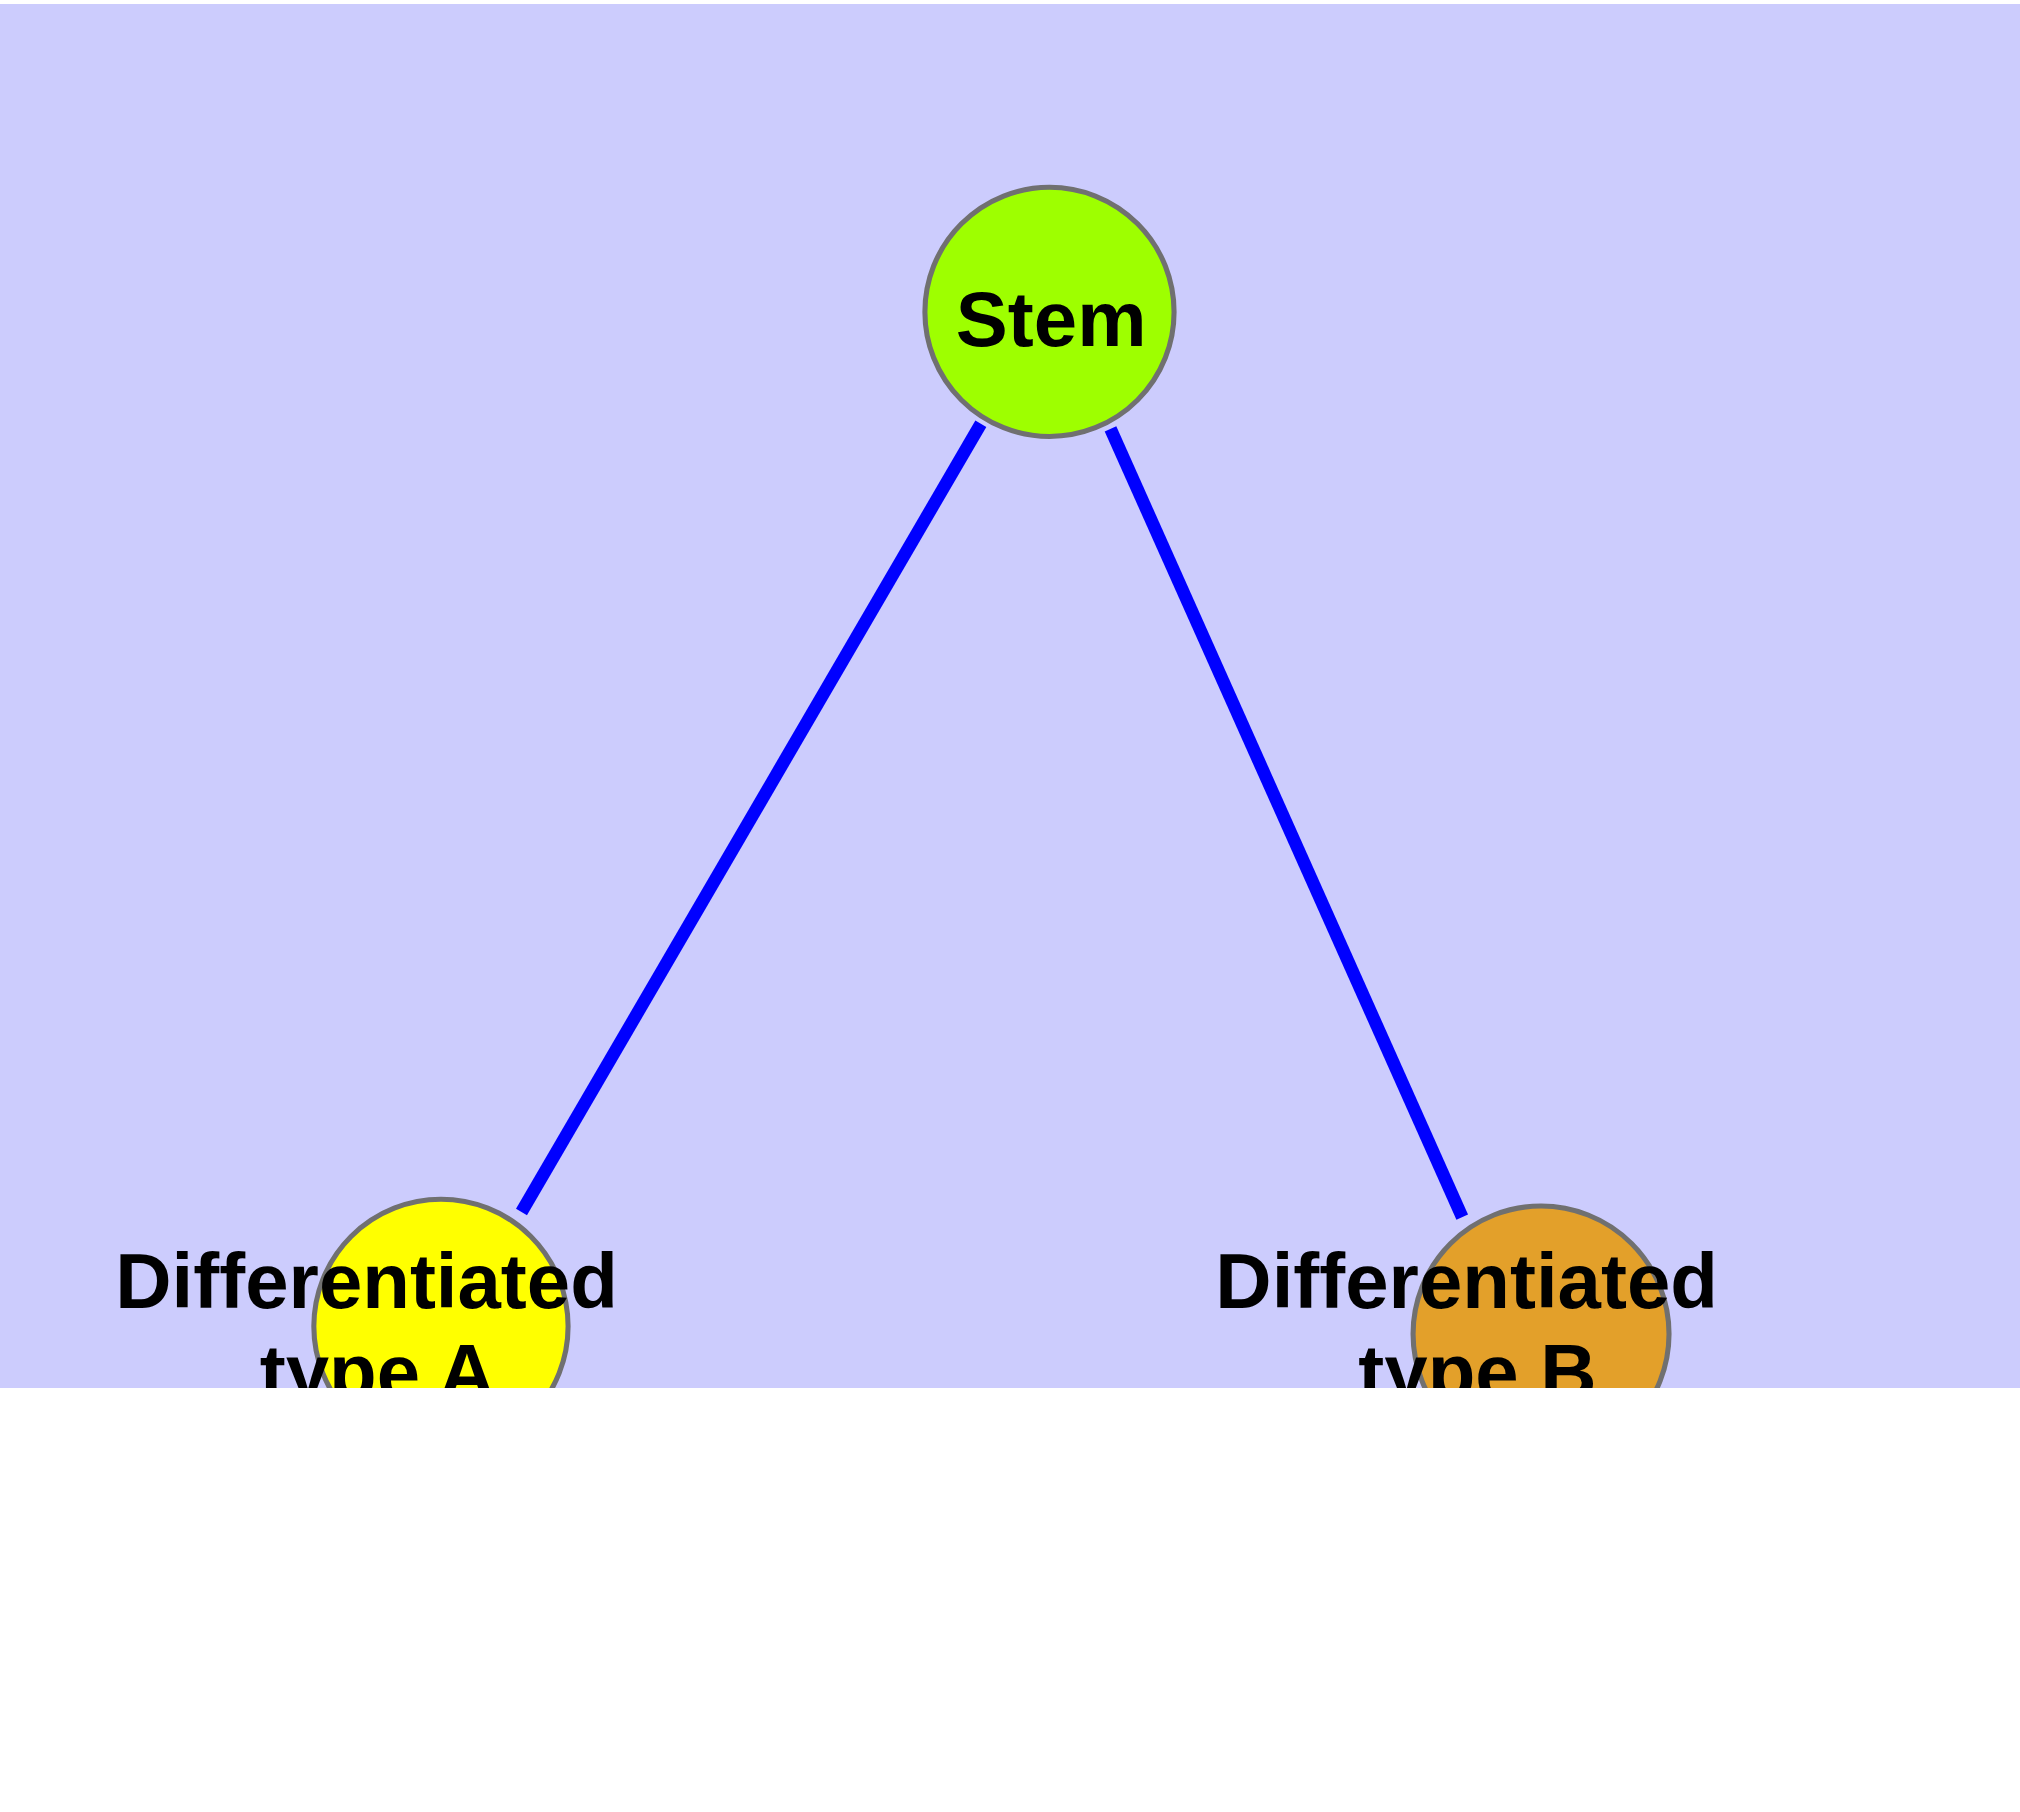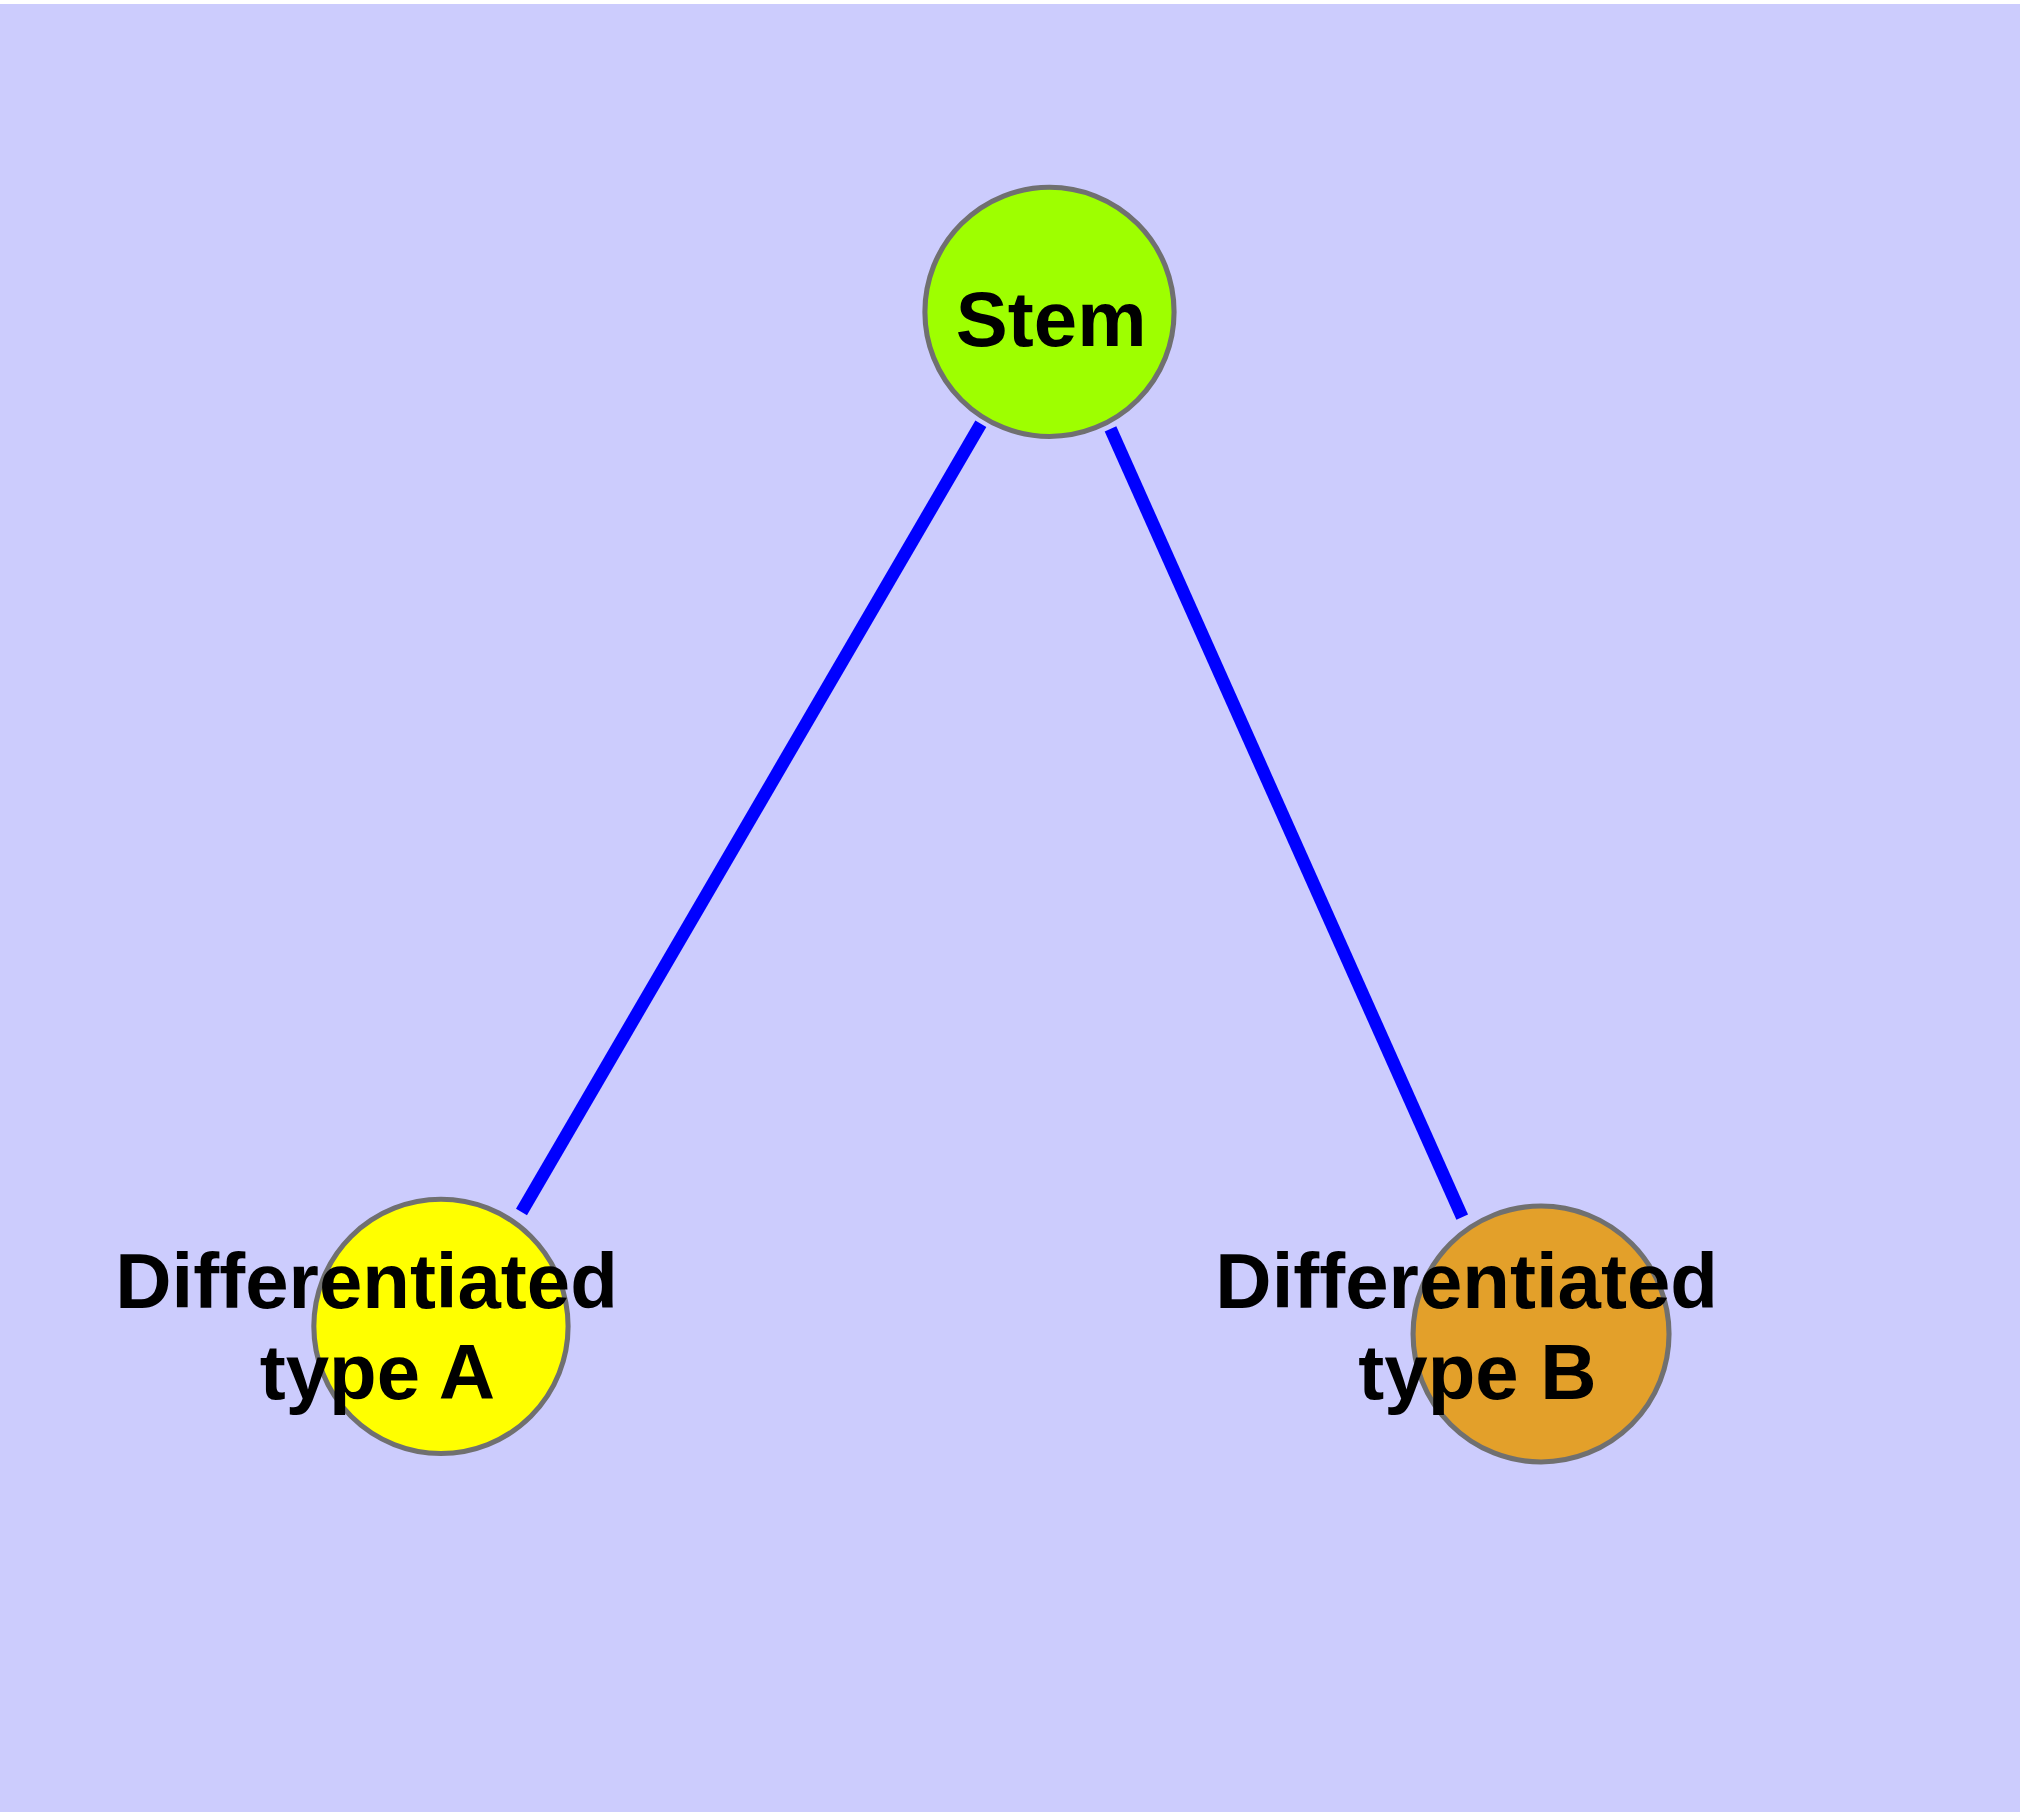--- a/index.html
+++ b/index.html
@@ -3,21 +3,21 @@
 <meta charset="utf-8">
 <style>
   html, body {
     margin: 0;
     padding: 0;
     background: #ffffff;
   }
   #canvas {
     position: relative;
     width: 2021px;
-    height: 1812px;
+    height: 1388px;
     background: #ffffff;
     overflow: hidden;
     font-family: "Liberation Sans", sans-serif;
   }
   #plot-background {
     position: absolute;
     left: 0;
     top: 4.2px;
     width: 2021px;
     height: 1808px;

